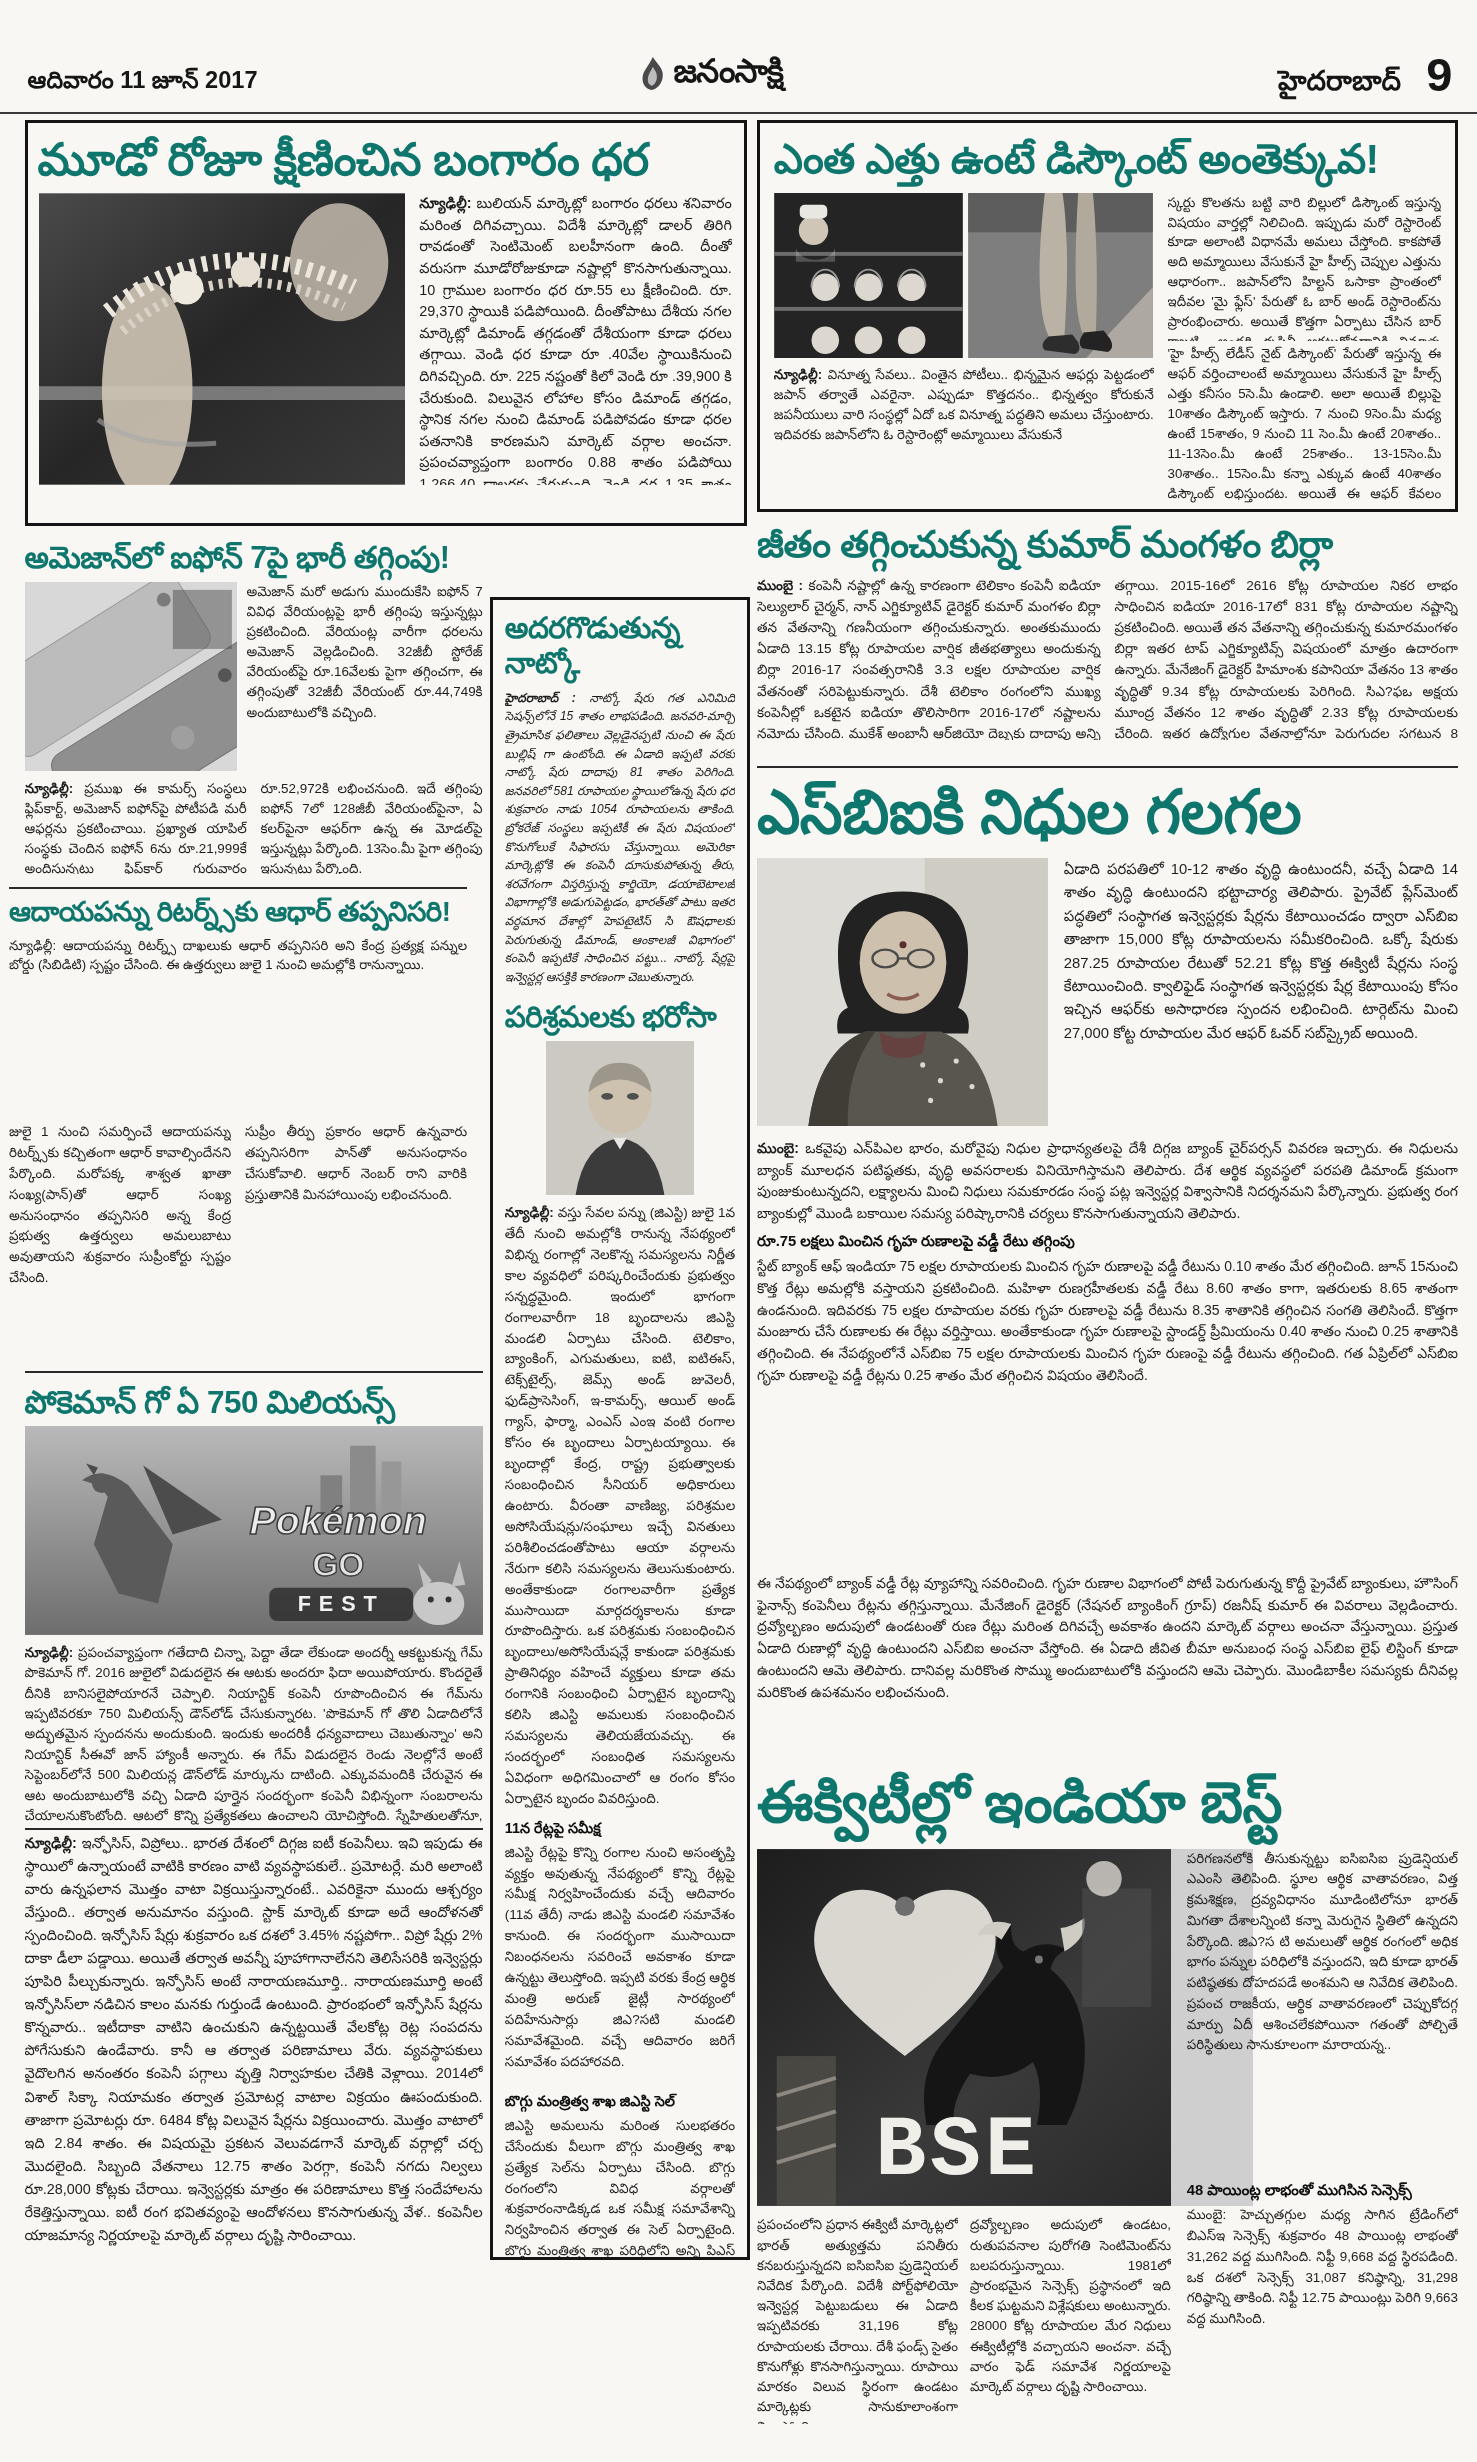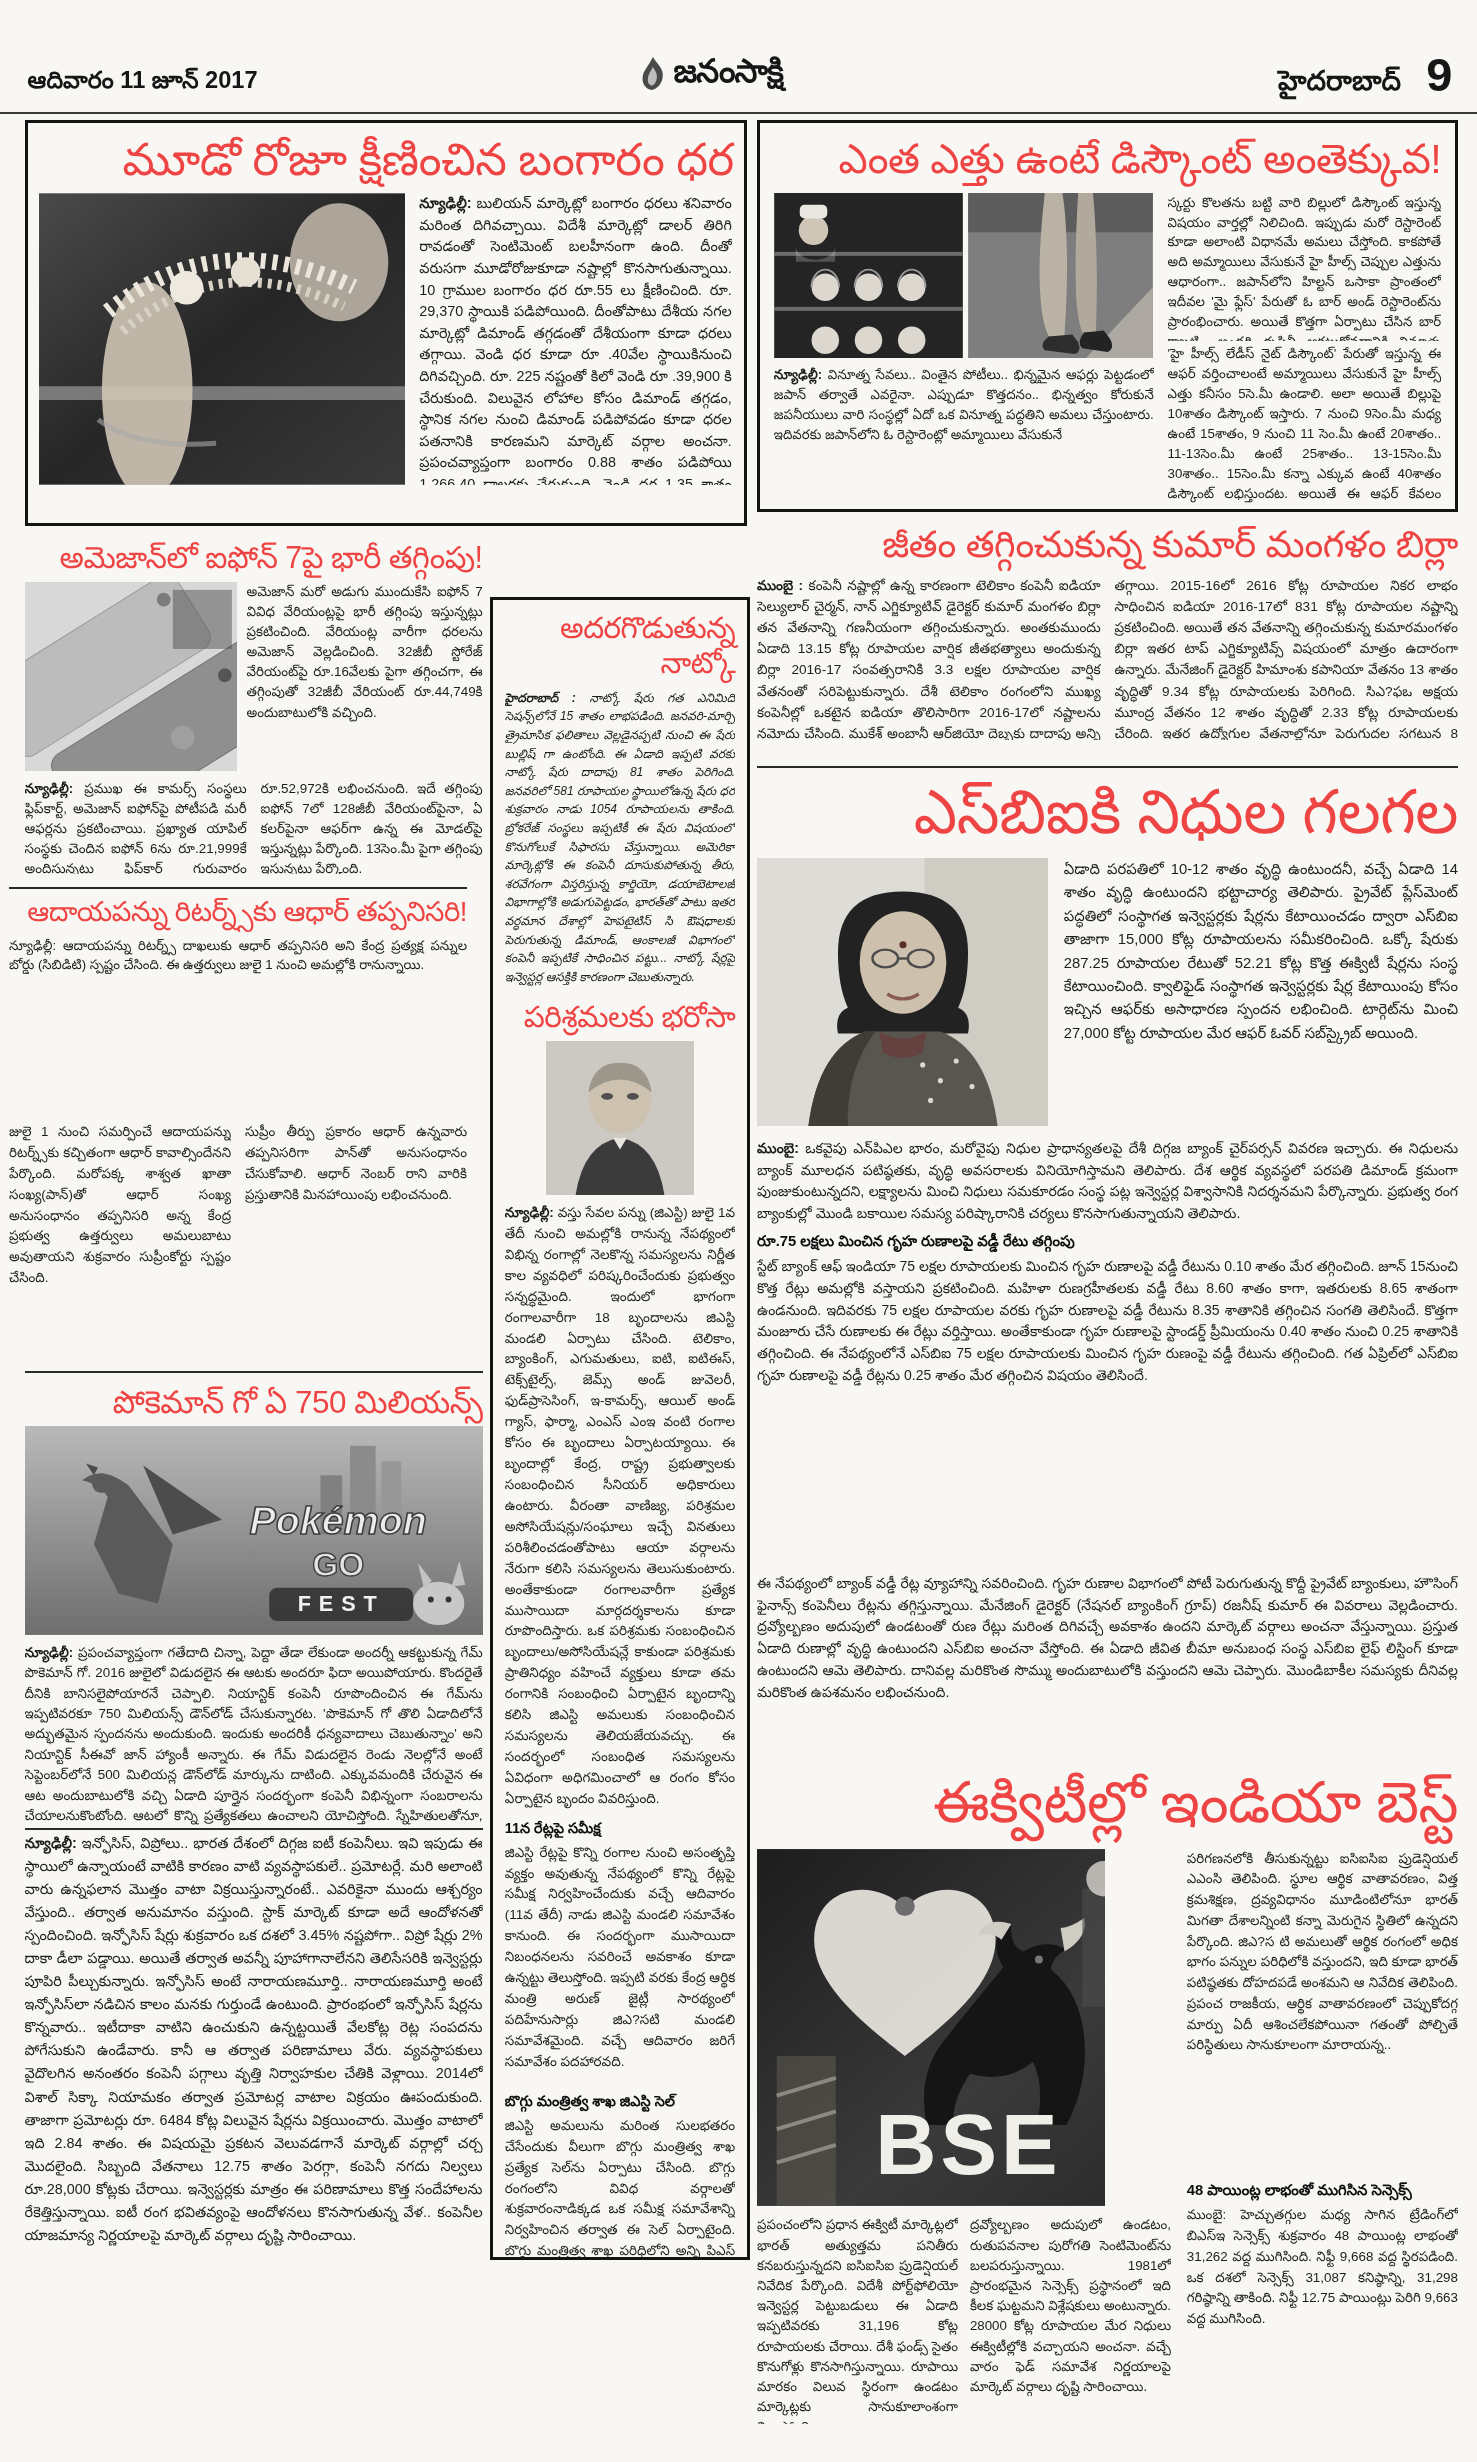--- a/index.html
+++ b/index.html
@@ -1,19 +1,19 @@
 <!DOCTYPE html>
 <html><head>
 <meta charset="utf-8">
 <style>
   html,body{margin:0;padding:0;background:#e8e6e1;}
   #page{position:relative;width:1478px;height:2463px;background:#f8f7f3;
         font-family:"Liberation Sans","DejaVu Sans",sans-serif;color:#161616;overflow:hidden;}
   .abs{position:absolute;}
-  .hl{font-weight:400;text-align:right;color:#ef4444;line-height:1.12;letter-spacing:-0.5px;}
+  .hl{font-weight:700;text-align:left;color:#0f766e;line-height:1.12;letter-spacing:-0.5px;}
   .body-txt{text-align:justify;color:#1d1d1d;overflow:hidden;}
   .byline{font-weight:800;}
   .boxed{border:3px solid #141414;background:#f8f7f3;box-sizing:border-box;}
   .rule-top{border-top:2px solid #2a2a2a;}
   .photo{background:#cfcfcf;overflow:hidden;flex:none;}
   .photo svg{display:block;}
   .cols{display:flex;gap:13.8px;}
   .subhead{font-weight:800;color:#0e0e0e;}
 </style>
 </head>
@@ -291,21 +291,21 @@
         <div class="body-txt" style="font-size:14px;line-height:1.56;height:303px;">స్టేట్ బ్యాంక్ ఆఫ్ ఇండియా 75 లక్షల రూపాయలకు మించిన గృహ రుణాలపై వడ్డీ రేటును 0.10 శాతం మేర తగ్గించింది. జూన్ 15నుంచి కొత్త రేట్లు అమల్లోకి వస్తాయని ప్రకటించింది. మహిళా రుణగ్రహీతలకు వడ్డీ రేటు 8.60 శాతం కాగా, ఇతరులకు 8.65 శాతంగా ఉండనుంది. ఇదివరకు 75 లక్షల రూపాయల వరకు గృహ రుణాలపై వడ్డీ రేటును 8.35 శాతానికి తగ్గించిన సంగతి తెలిసిందే. కొత్తగా మంజూరు చేసే రుణాలకు ఈ రేట్లు వర్తిస్తాయి. అంతేకాకుండా గృహ రుణాలపై స్టాండర్డ్ ప్రీమియంను 0.40 శాతం నుంచి 0.25 శాతానికి తగ్గించింది. ఈ నేపథ్యంలోనే ఎస్‌బిఐ 75 లక్షల రూపాయలకు మించిన గృహ రుణంపై వడ్డీ రేటును తగ్గించింది. గత ఏప్రిల్‌లో ఎస్‌బిఐ గృహ రుణాలపై వడ్డీ రేట్లను 0.25 శాతం మేర తగ్గించిన విషయం తెలిసిందే.</div>
       </div>
       <div class="body-txt" style="flex:1;font-size:14px;line-height:1.56;height:611px;">ఈ నేపథ్యంలో బ్యాంక్ వడ్డీ రేట్ల వ్యూహాన్ని సవరించింది. గృహ రుణాల విభాగంలో పోటీ పెరుగుతున్న కొద్దీ ప్రైవేట్ బ్యాంకులు, హౌసింగ్ ఫైనాన్స్ కంపెనీలు రేట్లను తగ్గిస్తున్నాయి. మేనేజింగ్ డైరెక్టర్ (నేషనల్ బ్యాంకింగ్ గ్రూప్) రజనీష్ కుమార్ ఈ వివరాలు వెల్లడించారు. ద్రవ్యోల్బణం అదుపులో ఉండటంతో రుణ రేట్లు మరింత దిగివచ్చే అవకాశం ఉందని మార్కెట్ వర్గాలు అంచనా వేస్తున్నాయి. ప్రస్తుత ఏడాది రుణాల్లో వృద్ధి ఉంటుందని ఎస్‌బిఐ అంచనా వేస్తోంది. ఈ ఏడాది జీవిత బీమా అనుబంధ సంస్థ ఎస్‌బిఐ లైఫ్ లిస్టింగ్ కూడా ఉంటుందని ఆమె తెలిపారు. దానివల్ల మరికొంత సొమ్ము అందుబాటులోకి వస్తుందని ఆమె చెప్పారు. మొండిబాకీల సమస్యకు దీనివల్ల మరికొంత ఉపశమనం లభించనుంది.</div>
     </div>
   </div>
 
   <div class="abs" style="left:757px;top:1765px;width:701px;height:697px;">
     <div class="hl" style="font-size:57px;margin:5.9px 0 13.8px;">ఈక్విటీల్లో ఇండియా బెస్ట్</div>
     <div style="display:flex;gap:15.8px;">
       <div style="width:414px;flex:none;">
-        <div class="photo" style="width:348px;height:357px;">
+        <div class="photo" style="width:496px;height:357px;font-family:Liberation Mono, monospace;">
           <svg width="414" height="357" viewBox="0 0 420 362">
             <defs>
                 <linearGradient id="bse" x1="0" y1="0" x2="1" y2="1">
               <stop offset="0" stop-color="#1d1d1d"></stop>
                   <stop offset="0.6" stop-color="#3a3a3a"></stop>
                   <stop offset="1" stop-color="#2a2a2a"></stop>
             </linearGradient>
               </defs>
             <rect width="420" height="362" fill="url(#bse)"></rect>
             <g>

